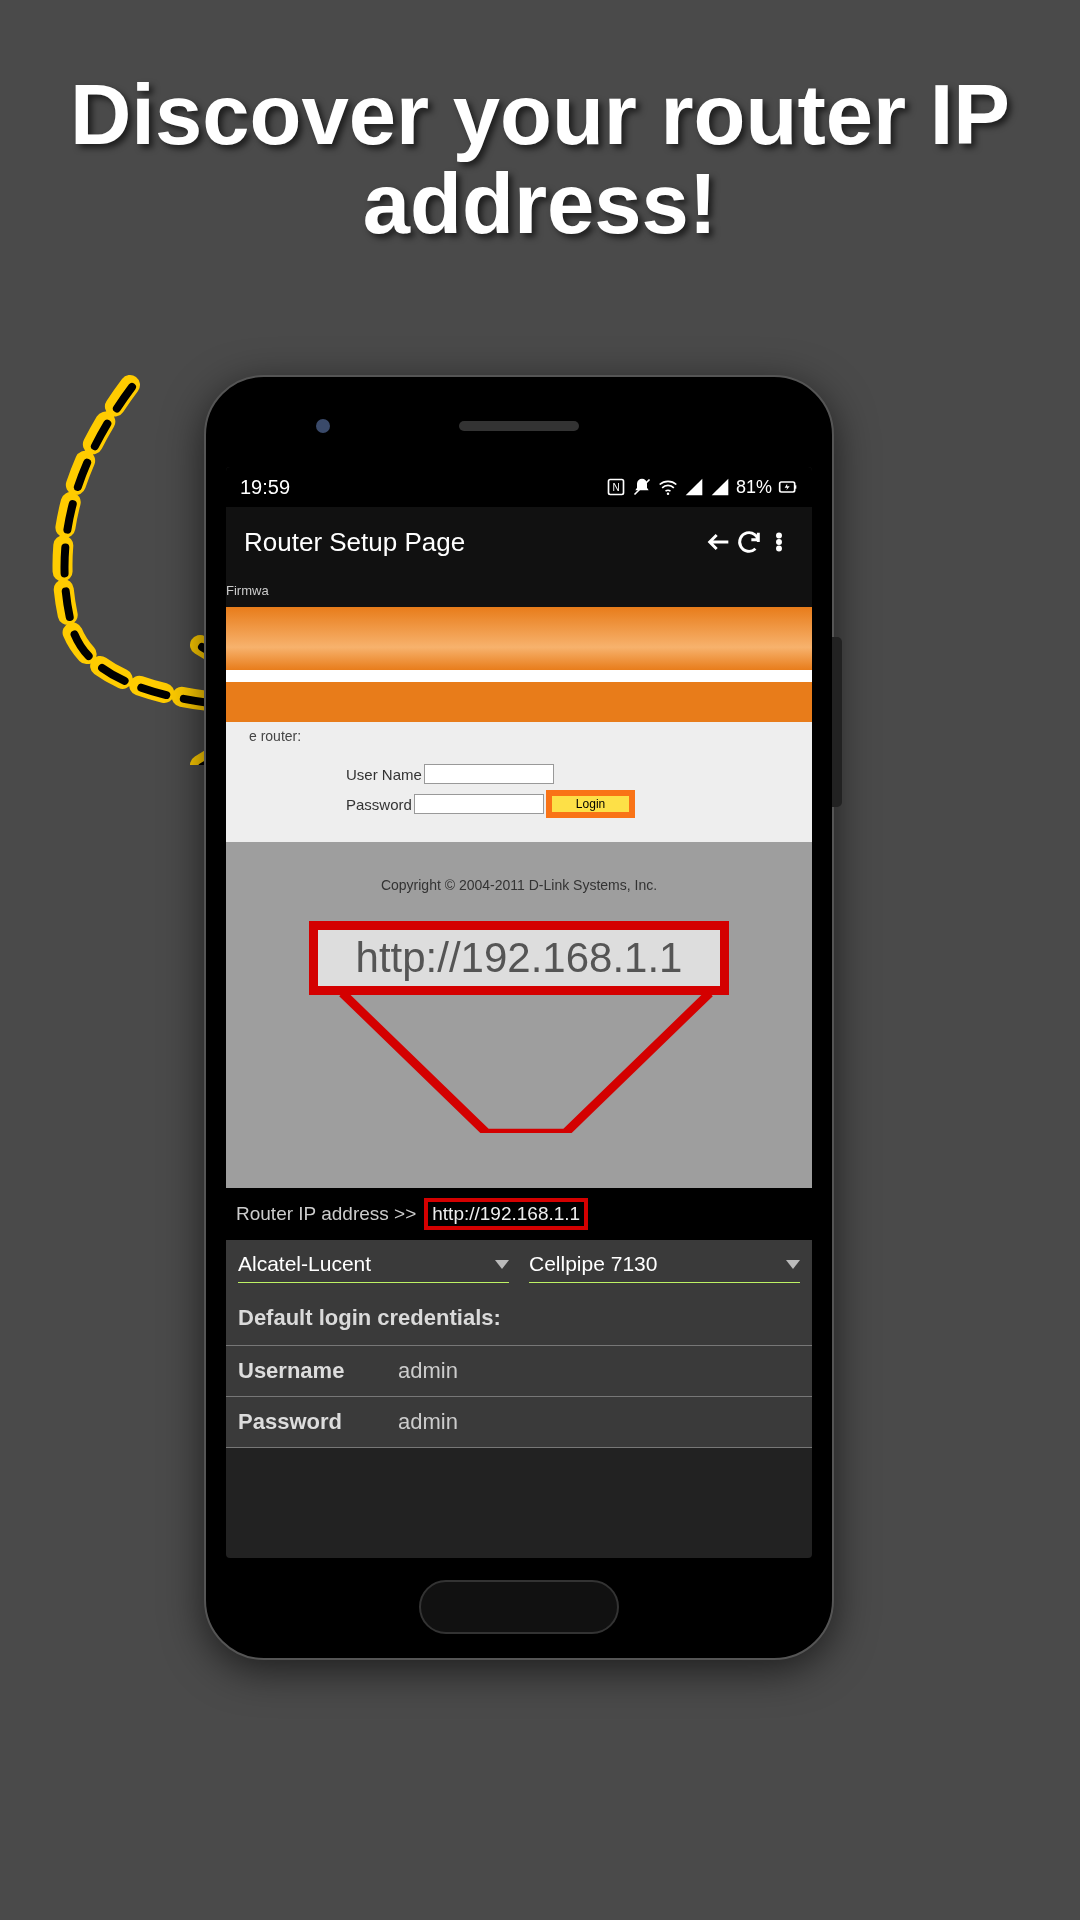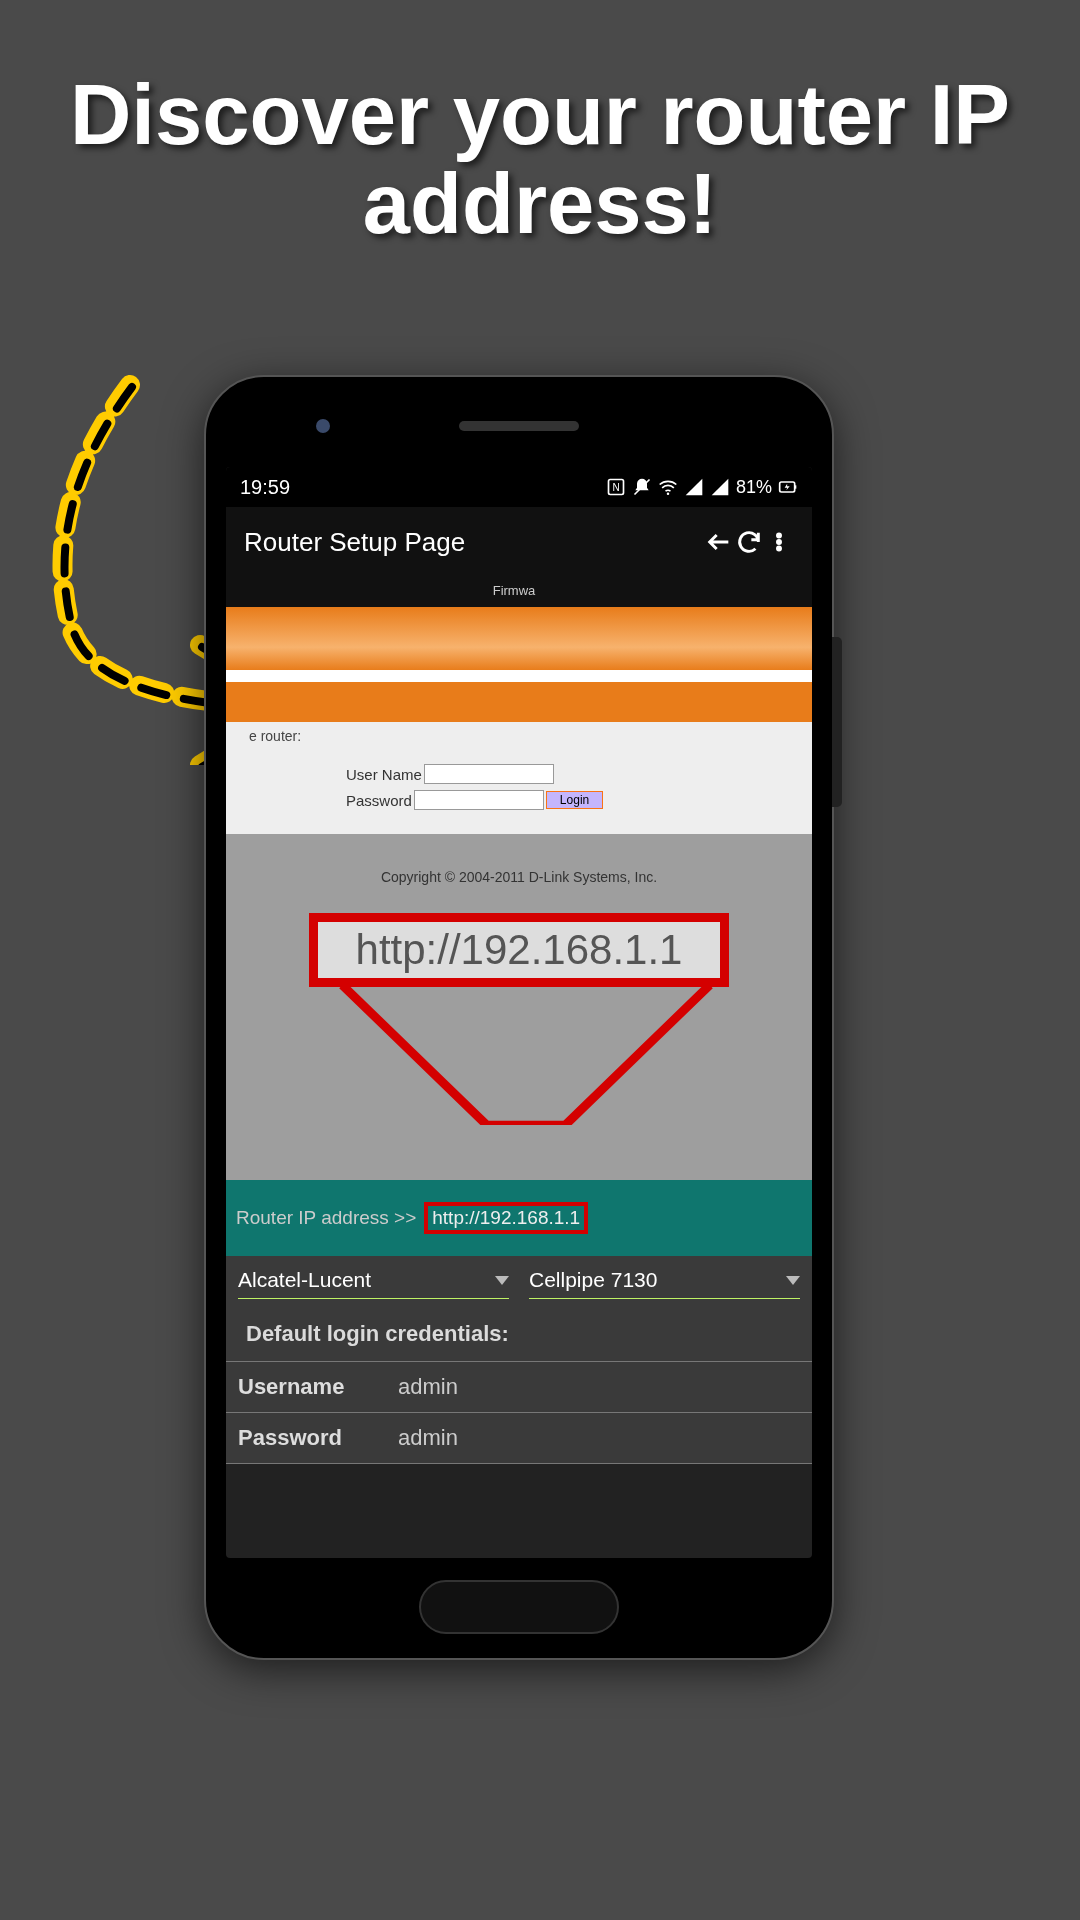--- a/index.html
+++ b/index.html
@@ -105,41 +105,41 @@
     display: flex;
     align-items: center;
     padding: 4px 18px;
     color: #fff;
   }
   .app-title { font-size: 26px; flex: 1; font-weight: 500; }
   .hicon { width: 30px; height: 30px; display:flex; align-items:center; justify-content:center; color:#fff; }
   .hicon svg { stroke: #fff; fill: none; stroke-width: 2.5; }
   
   .webview { background:#8a8a8a; }
-  .wv-top { height: 30px; background:#111; color:#ccc; font-size:13px; text-align:center; padding: 6px 10px 0 0; }
+  .wv-top { height: 30px; background:#111; color:#ccc; font-size:13px; text-align:left; padding: 6px 10px 0 0; }
   .wv-band {
     height: 115px;
     background: linear-gradient(#e87c1a, #f7b26d 35%, #e87c1a 55%, #fff 55%, #fff 65%, #e87c1a 65%);
   }
   .wv-routerrow {
     background: #eee;
     padding: 6px 4px 12px 13px;
     font-size: 14px;
     color: #333;
   }
   .wv-routerrow .rlabel { color:#444; padding-left:10px; }
   .wv-form {
     background: #eee;
     padding: 8px 0 18px 120px;
     font-size: 15px;
     color:#333;
   }
   .wv-form .frow { display:flex; align-items:center; gap:2px; margin-bottom:6px; }
   .wv-form input.txt { width: 130px; height: 20px; border:1px solid #999; background:#fff; }
-  .wv-form .loginbtn { font-size:12px; border:1px solid #f97316; background:#c4b5fd; padding: 1px 13px; }
+  .wv-form .loginbtn { font-size:12px; border:6px solid #f97316; background:#fde047; padding: 1px 24px; }
   .wv-copy {
     background:#9e9e9e; color:#333; font-size:14px; text-align:center; padding: 35px 0 10px 0;
   }
   .wv-urlblock { background:#9e9e9e; padding: 18px 0 55px 0; position:relative; height: 285px; }
   .urlbox {
     margin: 0 auto;
     width: 420px;
     border: 9px solid #d40000;
     background: #ddd;
     color: #555;
@@ -148,32 +148,32 @@
     font-family: sans-serif;
     text-align:center;
   }
   .zoom-funnel {
     position:absolute;
     top: 90px; left: 90px;
     width: 420px; height: 140px;
   }
   
   .ip-row {
-    background:#0f766e; color:#ccc; font-size:19px;
-    padding: 22px 10px;
+    background:#000000; color:#ccc; font-size:19px;
+    padding: 10px 10px;
     display:flex; align-items:center; gap:8px;
   }
   .ip-row .ipval { border: 4px solid #d40000; padding: 1px 4px; color:#eee; }
   .dropdown-row {
     display:flex; background:#3a3a3a; padding: 6px 12px 8px 12px; gap: 20px; color:#fff;
   }
   .dd { flex:1; display:flex; align-items:center; justify-content:space-between; font-size:21px; border-bottom:1px solid #bef264; padding: 6px 0; }
   .caret { width:0;height:0;border-left:7px solid transparent;border-right:7px solid transparent;border-top:9px solid #bbb; }
   .link-row { background:#3a3a3a; color:#9e9e9e; font-size:22px; padding: 14px 12px 16px 12px; border-bottom:1px solid #777; }
-  .cred-head { background:#3a3a3a; color:#dadada; font-size:22px; font-weight:bold; padding: 14px 20px; border-bottom:1px solid #777; }
+  .cred-head { background:#3a3a3a; color:#dadada; font-size:22px; font-weight:bold; padding: 14px 12px; border-bottom:1px solid #777; }
   .cred-row { background:#3a3a3a; color:#ccc; font-size:22px; padding: 12px 12px; border-bottom:1px solid #777; display:flex; gap: 30px; }
   .cred-row .clbl { font-weight:bold; width:130px; color:#ddd; }
   
   .arrow-anno {
     position:absolute;
     top: 365px;
     left: 20px;
     width: 330px;
     height: 400px;
     pointer-events:none;

